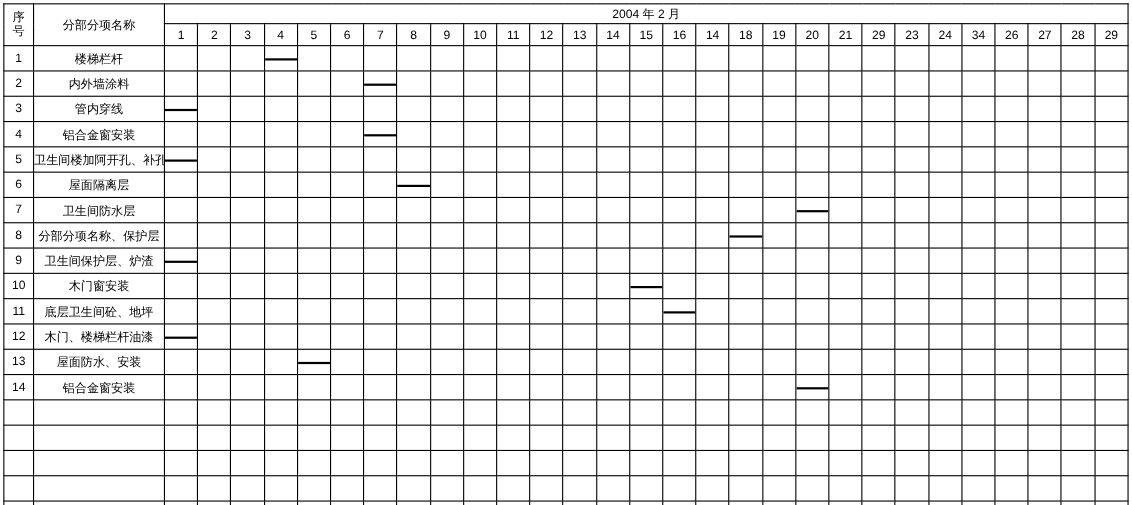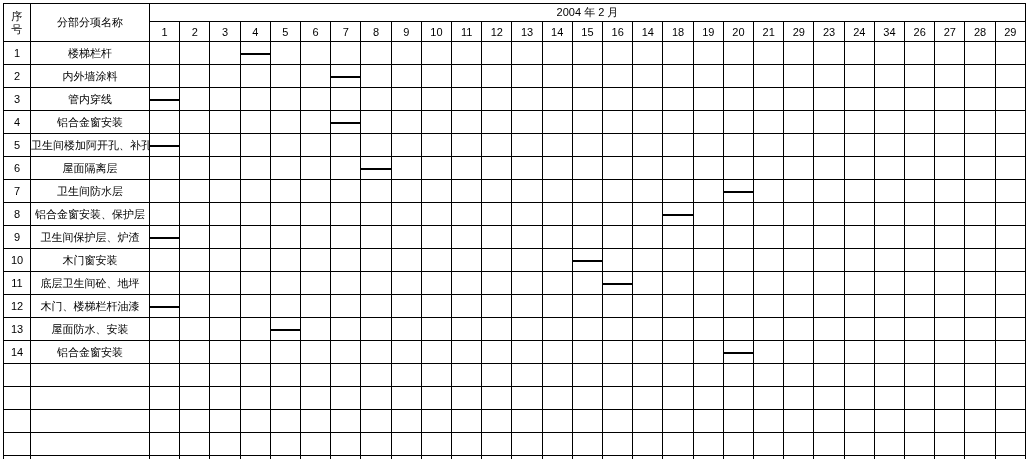--- a/index.html
+++ b/index.html
@@ -387,21 +387,21 @@
           <td class="daycell"></td>
           <td class="daycell"></td>
           <td class="daycell"></td>
           <td class="daycell"></td>
           <td class="daycell"></td>
           <td class="daycell"></td>
           <td class="daycell"></td>
         </tr>
         <tr>
           <td class="row-seq">8</td>
-          <td class="row-name">铝合金窗安装、保护层</td>
+          <td class="row-name">分部分项名称、保护层</td>
           <td class="daycell"></td>
           <td class="daycell"></td>
           <td class="daycell"></td>
           <td class="daycell"></td>
           <td class="daycell"></td>
           <td class="daycell"></td>
           <td class="daycell"></td>
           <td class="daycell"></td>
           <td class="daycell"></td>
           <td class="daycell"></td>

